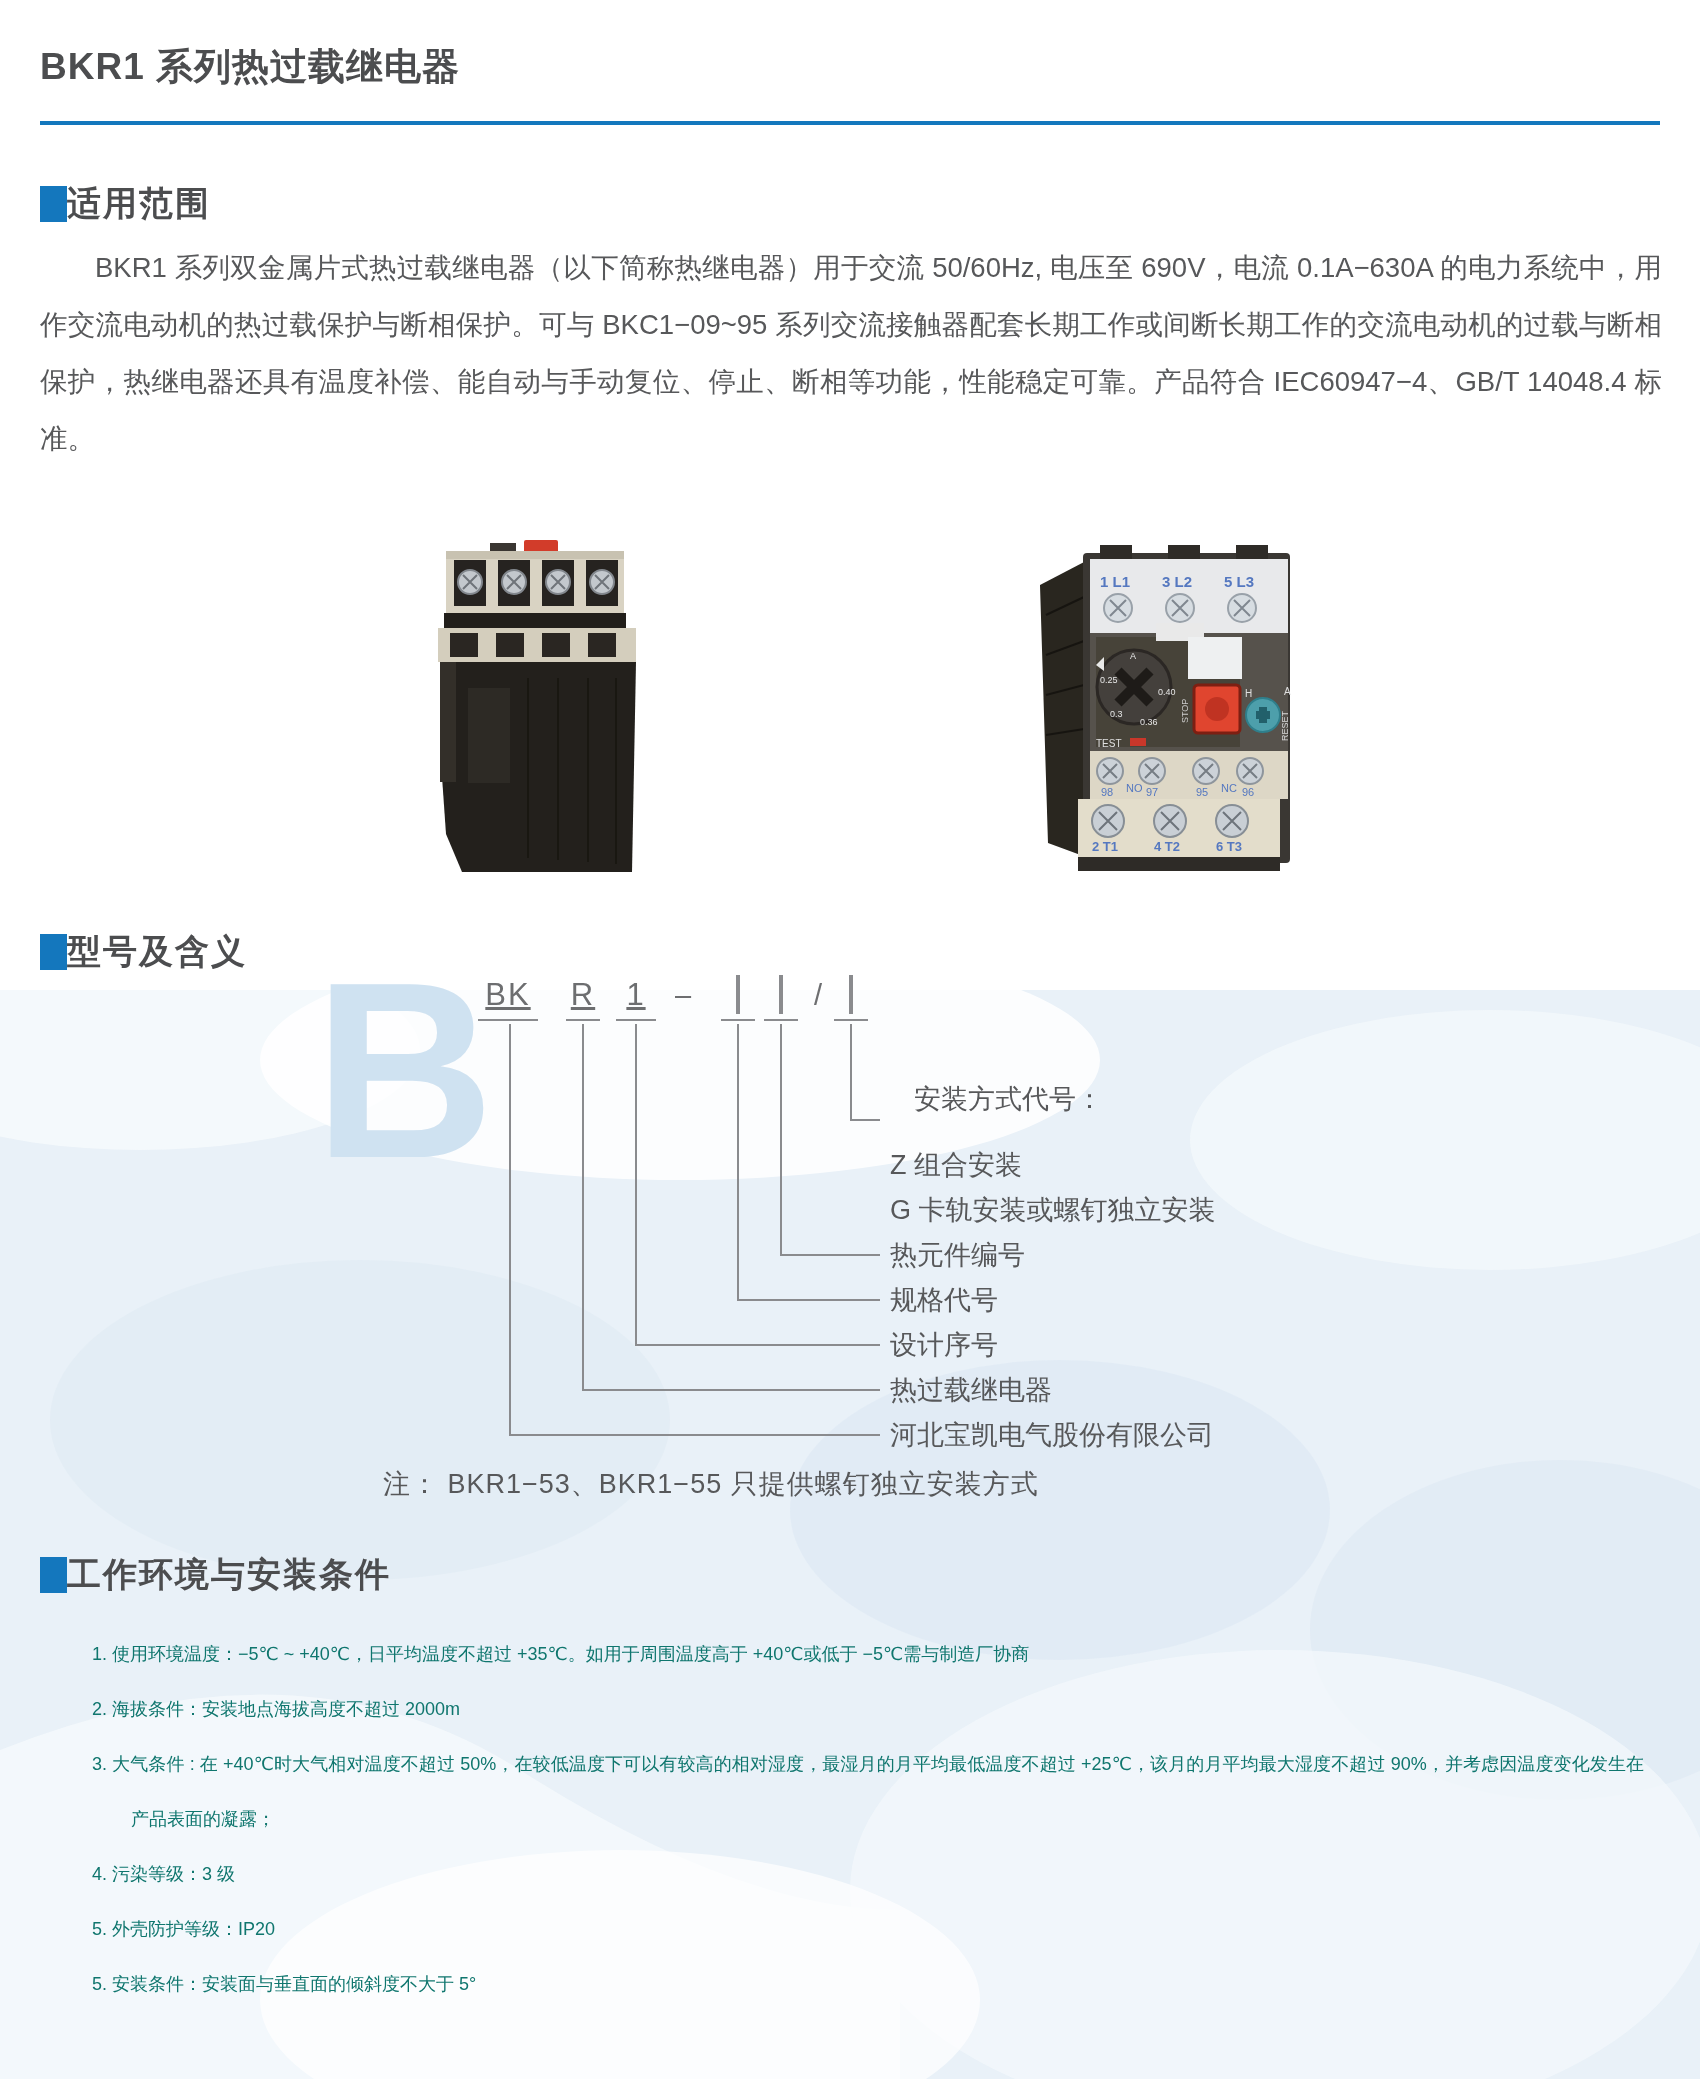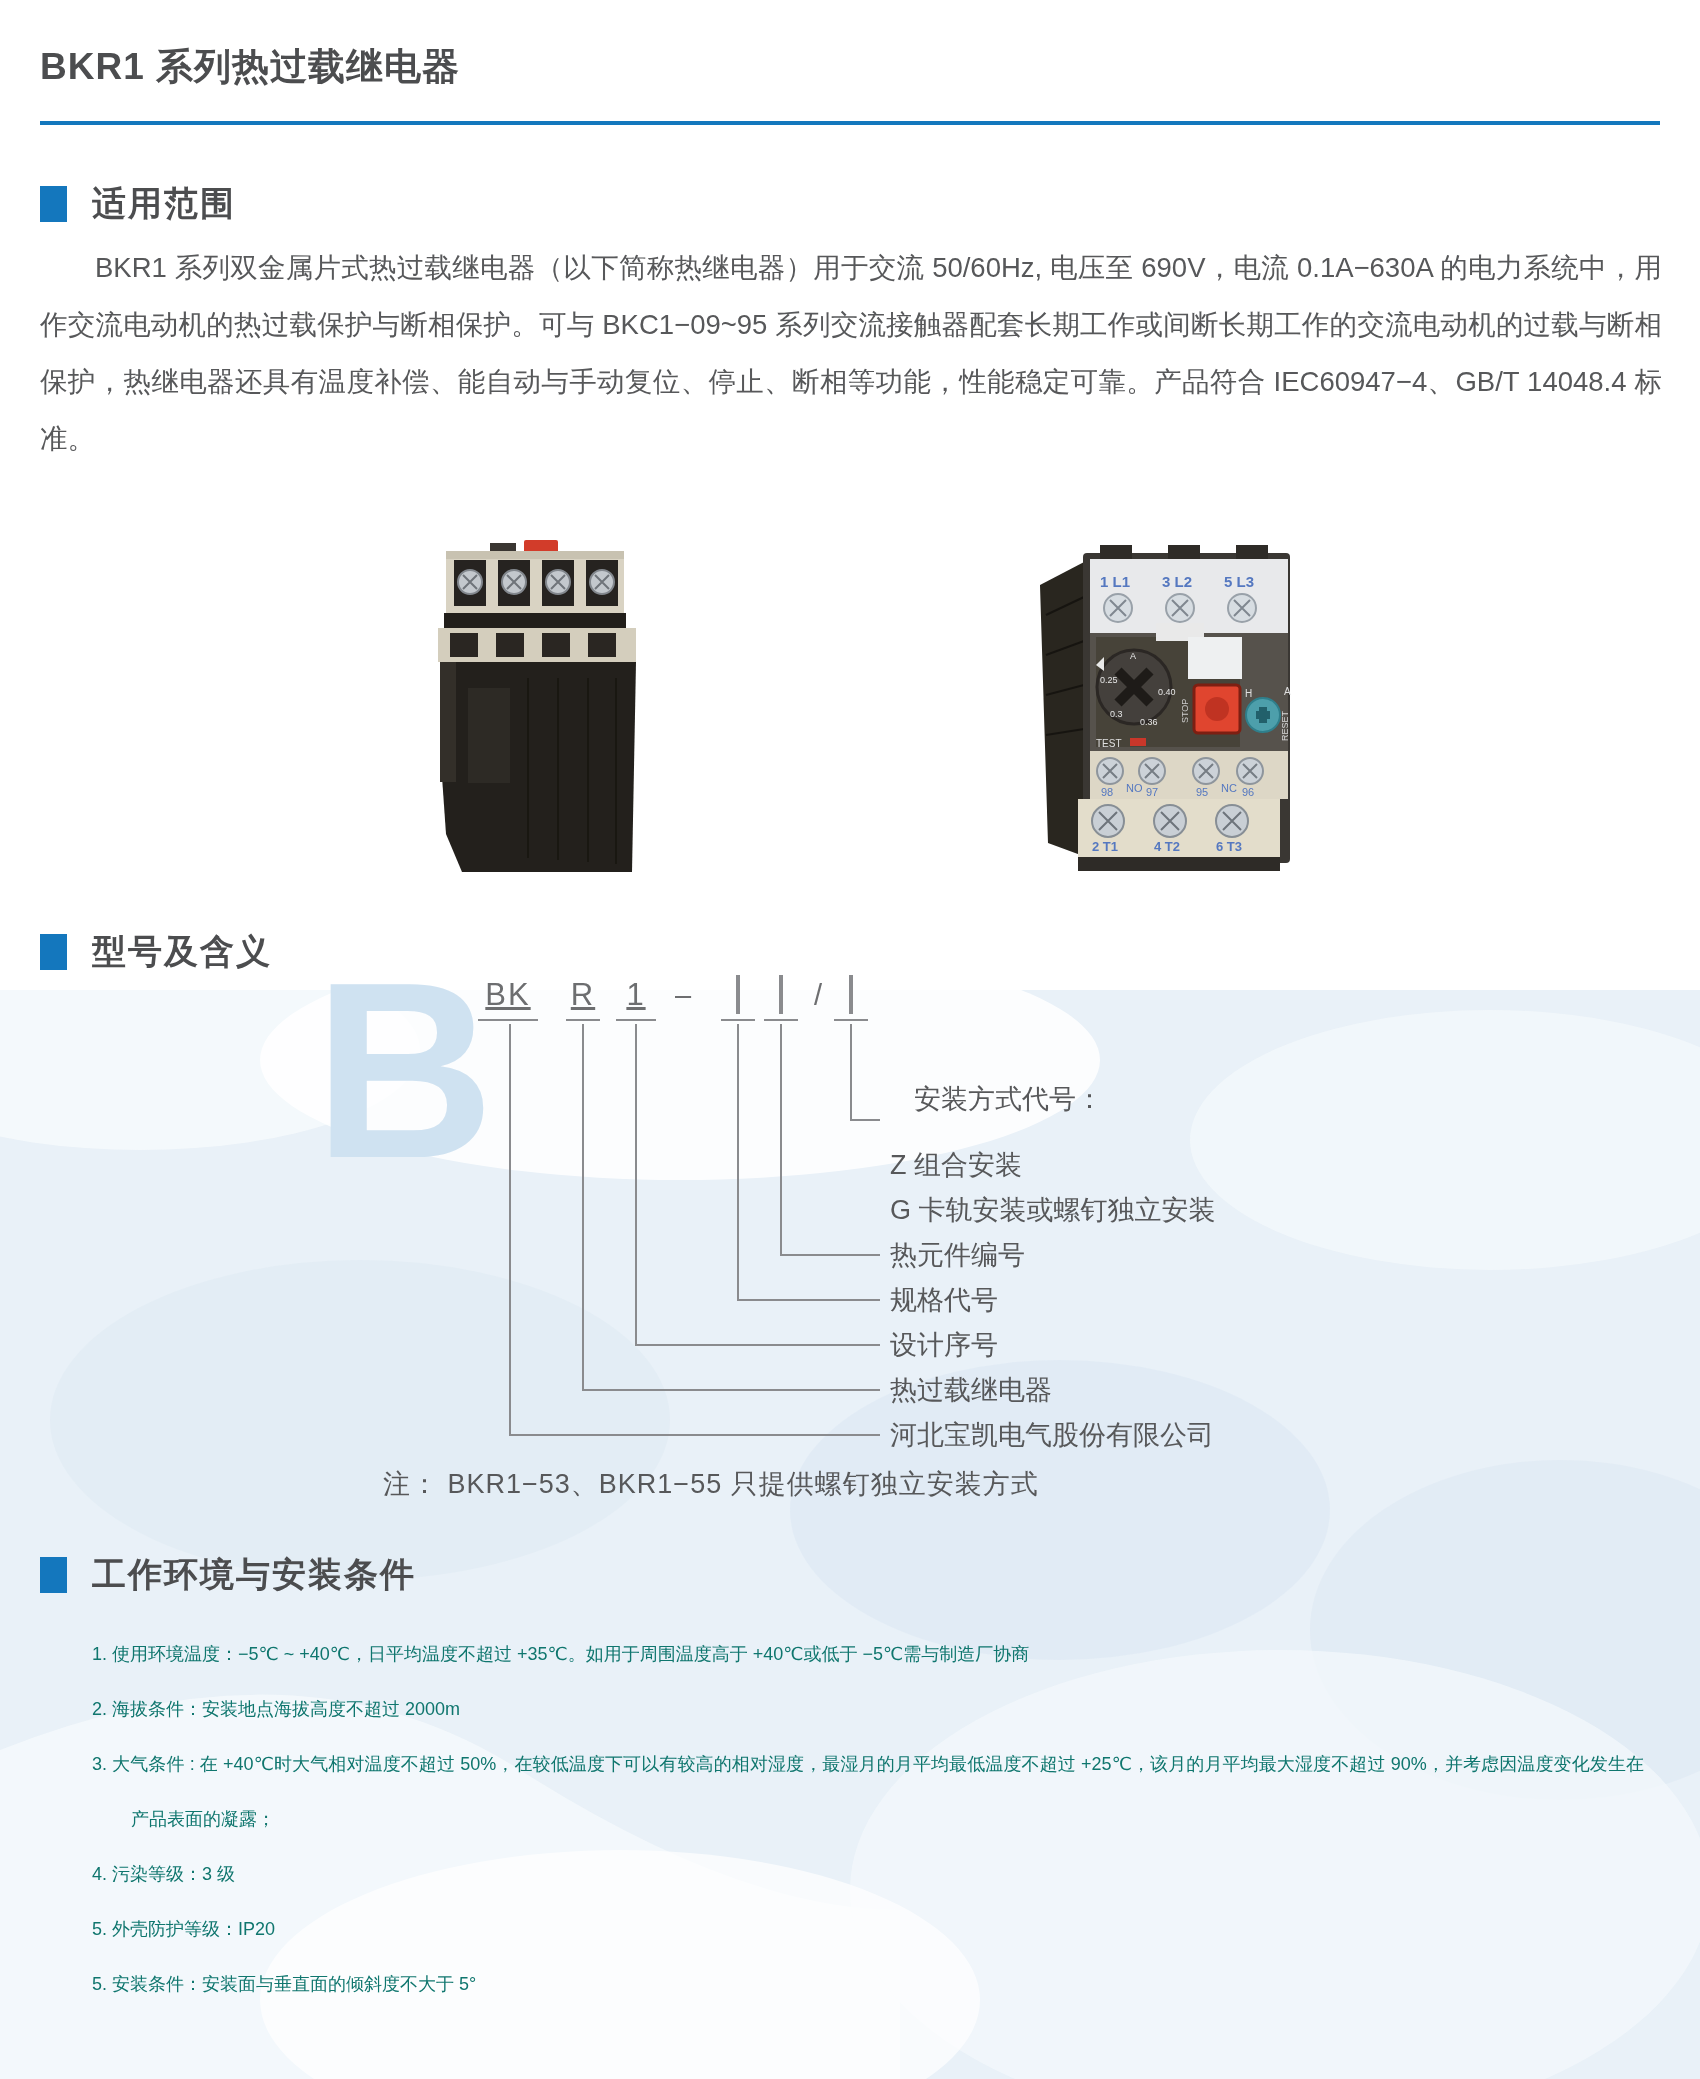--- a/index.html
+++ b/index.html
@@ -11,21 +11,21 @@
   
   .bg-lower { position:absolute; left:0; top:990px; width:1700px; height:1089px; background:#e9f1f8; z-index:0; }
   .watermark { position:absolute; left:314px; top:946px; font-size:250px; font-weight:bold; line-height:1;
                color:#cfe2f1; z-index:1; letter-spacing:-6px; }
 
   .content { position:absolute; left:0; top:0; width:1700px; height:2079px; z-index:2; }
 
   .page-title { position:absolute; left:40px; top:42px; font-size:37px; font-weight:bold; color:#4c4d4f; letter-spacing:1px; }
   .title-rule { position:absolute; left:40px; top:121px; width:1620px; height:4px; background:#1377bd; }
 
-  .sec-head { position:absolute; display:flex; align-items:center; gap:25px; }
+  .sec-head { position:absolute; display:flex; align-items:center; }
   .sec-sq { width:27px; height:36px; background:#1477bd; flex:0 0 auto; }
   .sec-title { font-size:34px; font-weight:bold; color:#4c4d4f; letter-spacing:2px; white-space:nowrap; }
   #head-scope { left:40px; top:181px; }
   #head-model { left:40px; top:929px;font-family:Liberation Mono, monospace; }
   #head-env   { left:40px; top:1552px; }
 
   .para { position:absolute; left:40px; top:239px; width:1622px; font-size:27.5px; line-height:57px;
           text-align:justify; text-indent:2em; color:#57585a; }
 
   .photo { position:absolute; }

